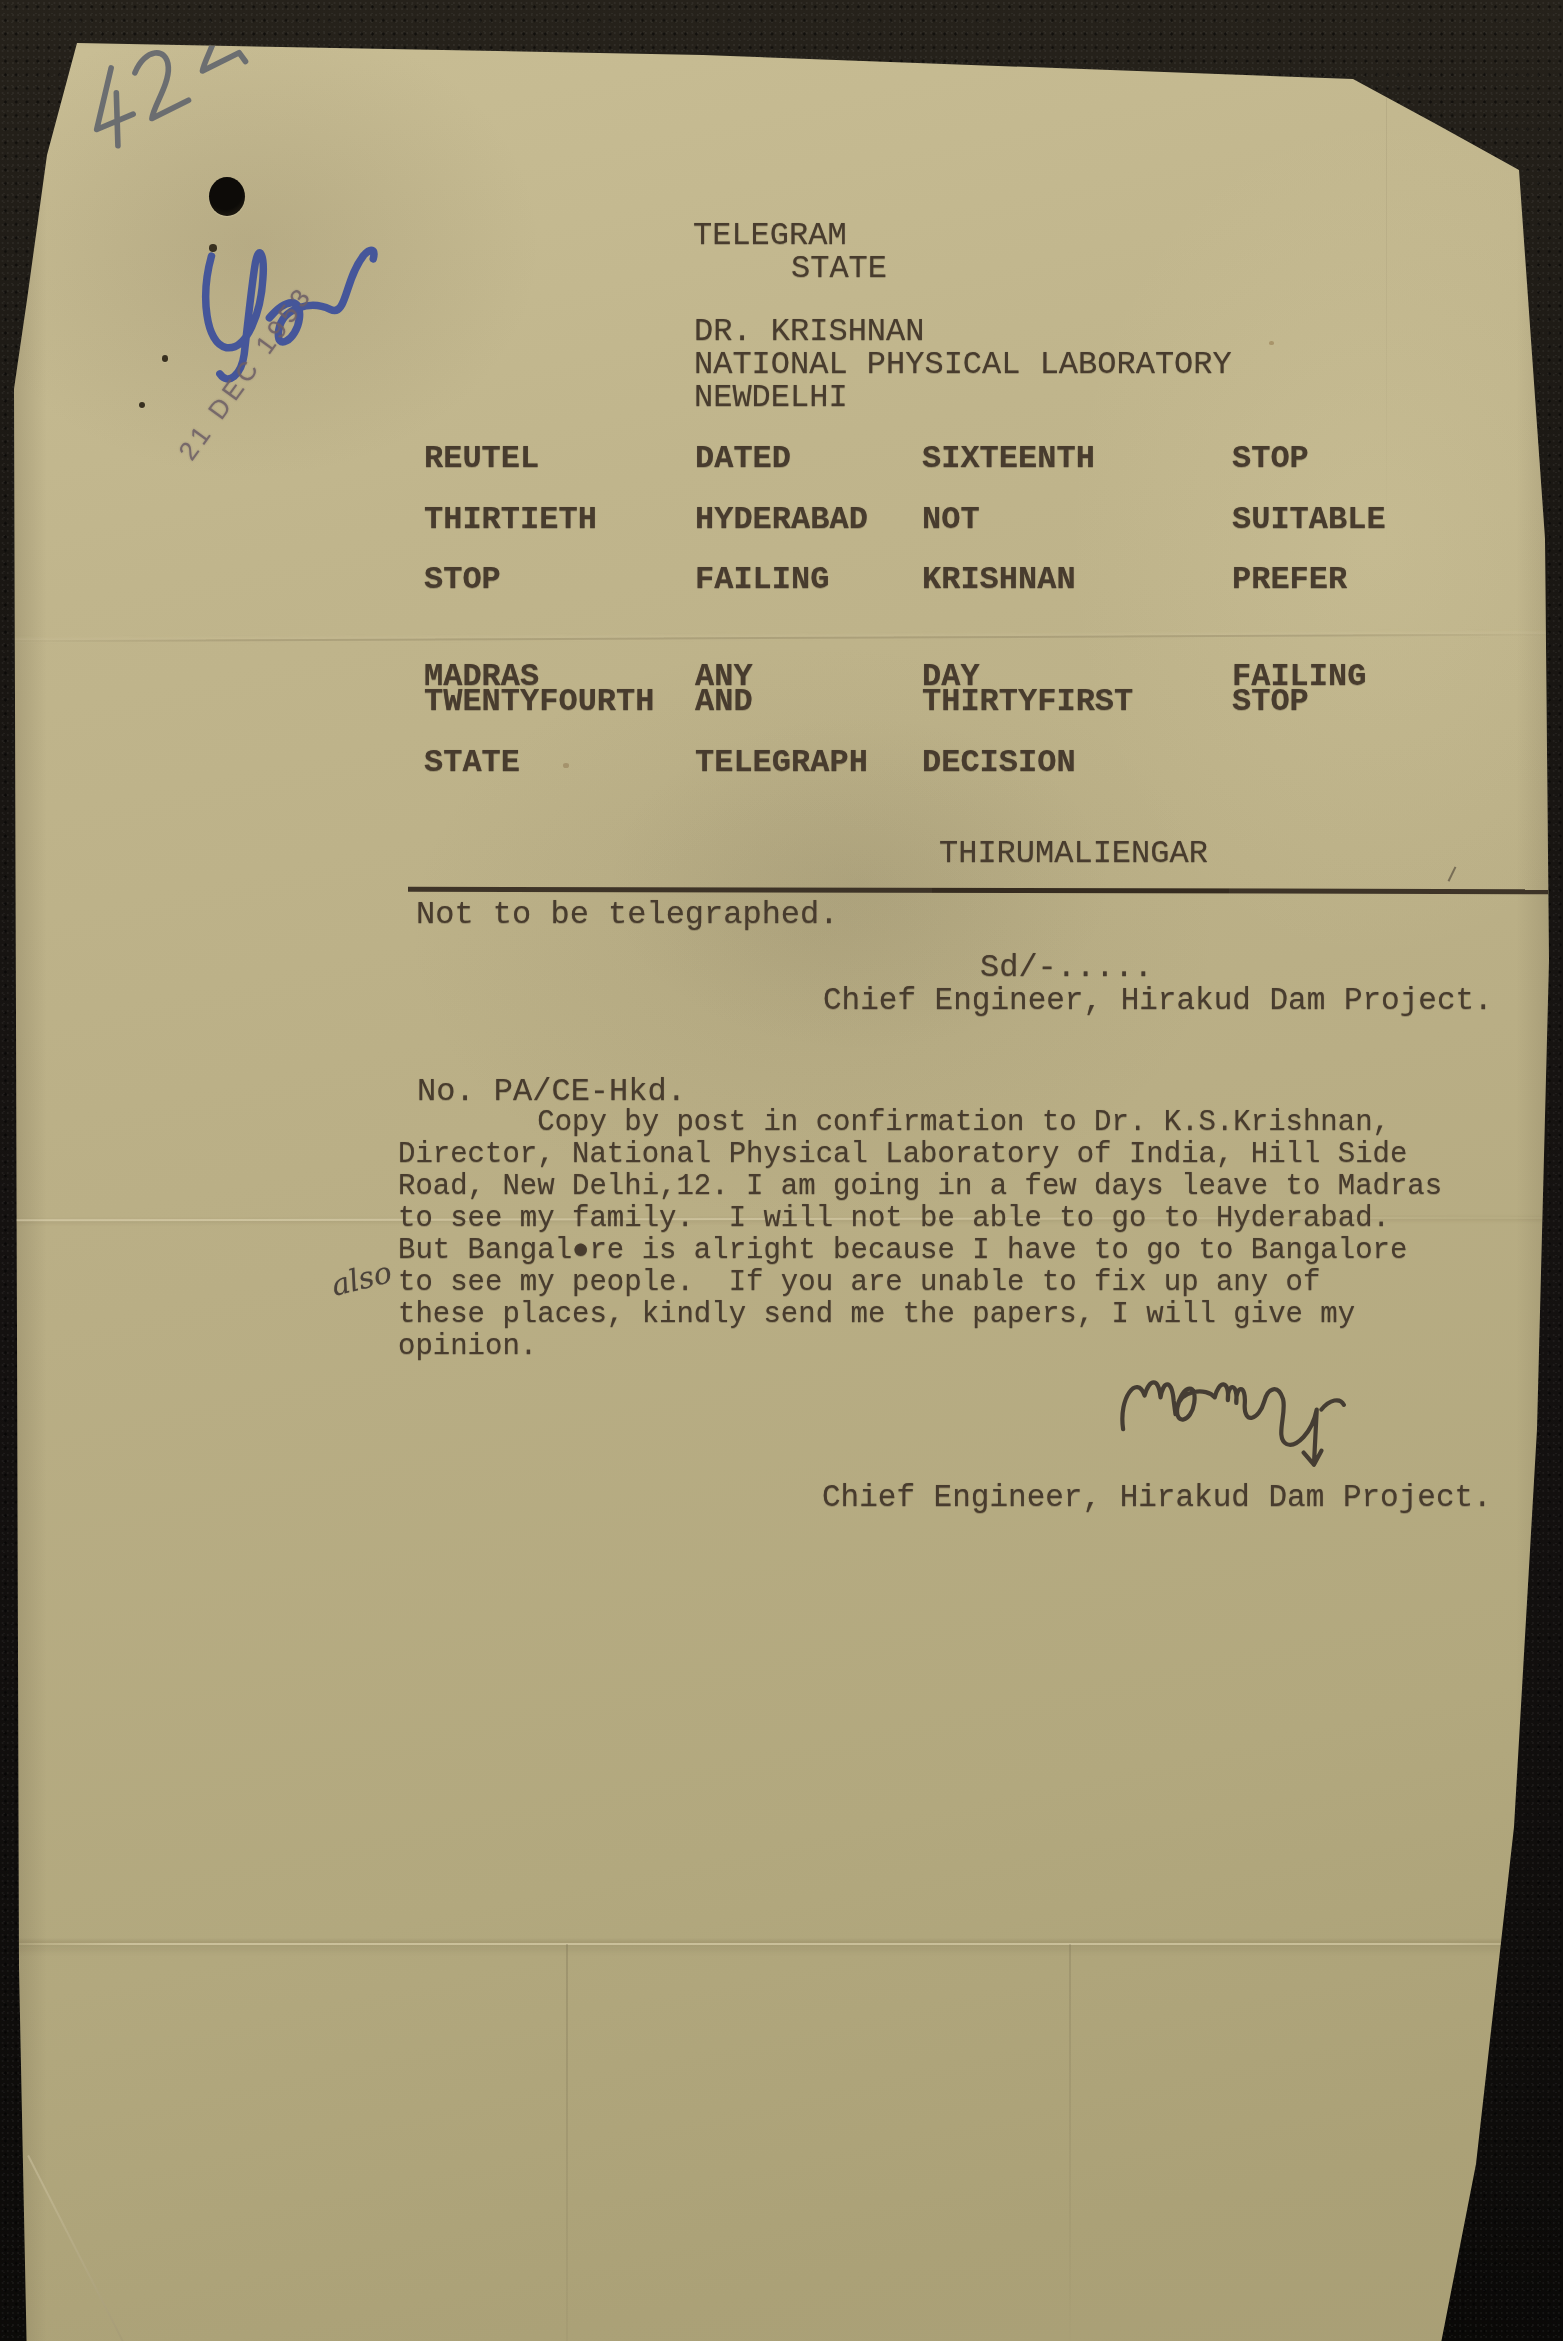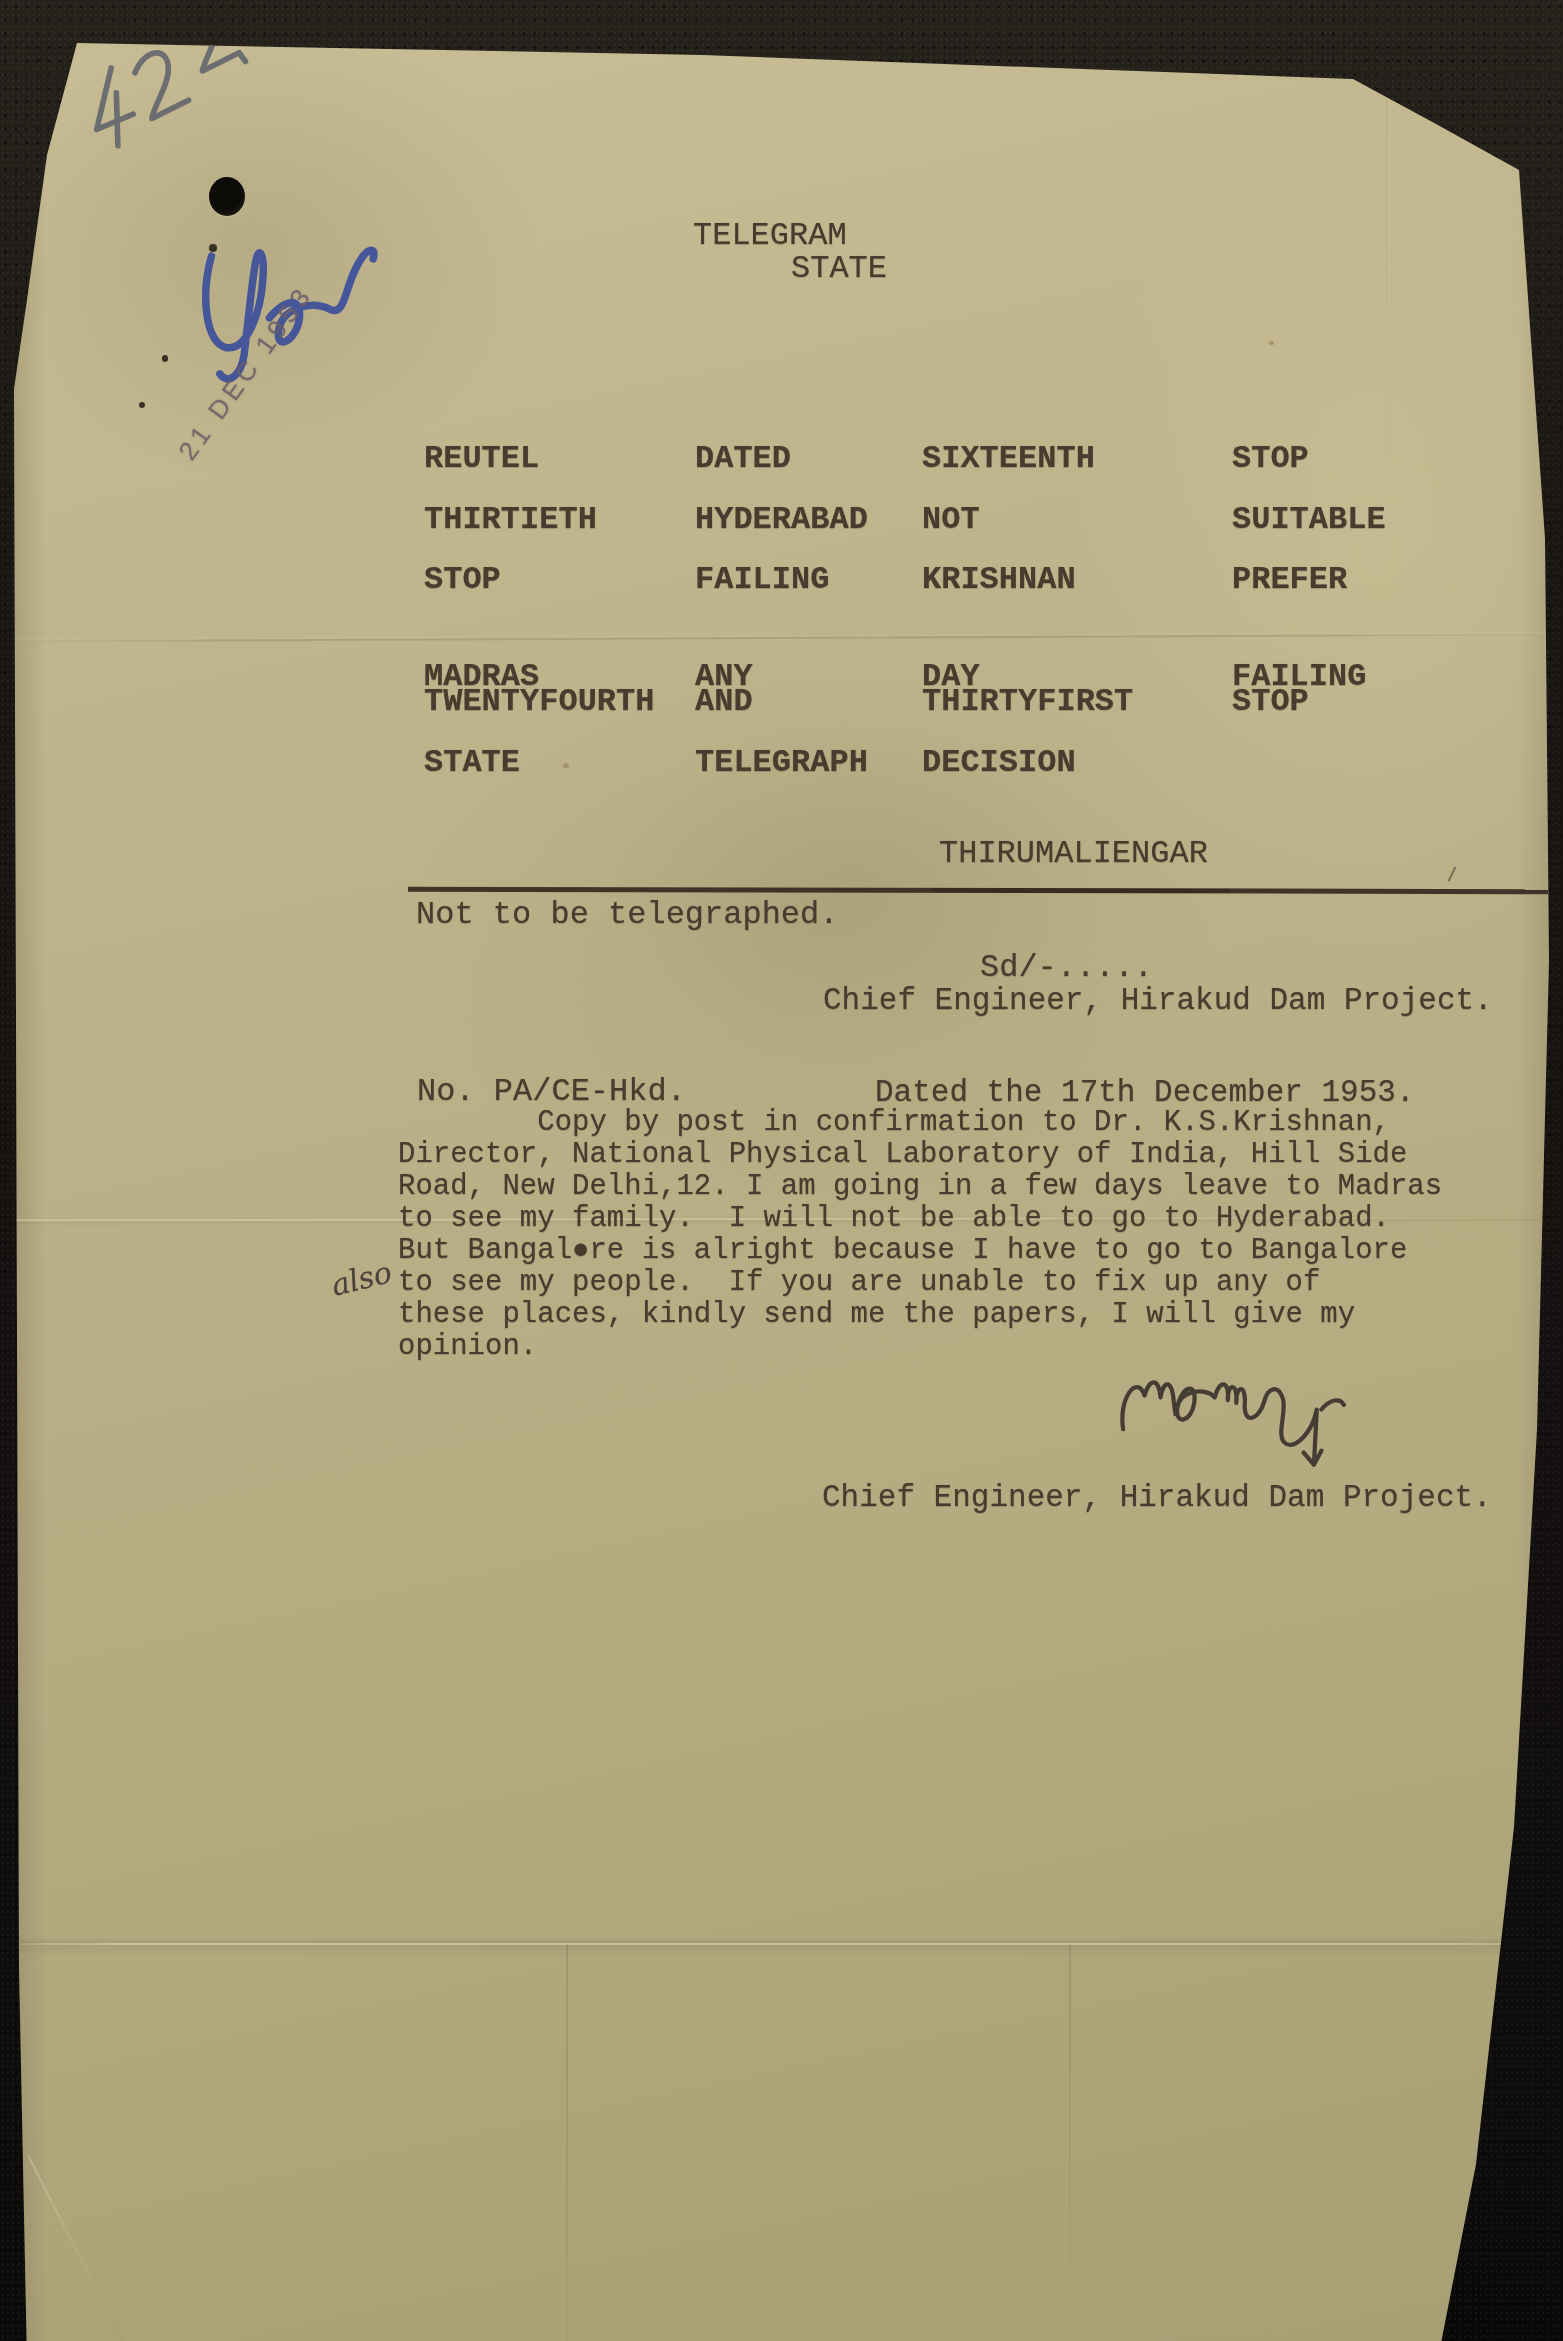--- a/index.html
+++ b/index.html
@@ -102,20 +102,23 @@
 
     <svg style="left:187px; top:200px;" width="206" height="201" viewBox="0 0 440 430">
       <path fill="none" stroke="#3b4e9b" stroke-width="16" stroke-linecap="round" stroke-linejoin="round" opacity="0.92" d="M52,120 C28,206 40,308 84,316 C128,322 158,240 162,168 C166,118 154,92 146,134 C138,180 128,280 122,330 C116,374 88,398 70,372
            M176,252 C210,212 246,206 240,254 C234,300 188,326 196,278 C204,230 266,214 306,234 C342,252 336,170 378,118 C392,102 404,104 398,126"></path>
     </svg>
 
     <div class="stamp">21 DEC 1953</div>
 
     <div class="tw s68" style="left:693px; top:219px;">TELEGRAM</div>
     <div class="tw s68" style="left:791px; top:252px;">STATE</div>
+    <div class="tw s68" style="left:694px; top:315px;">DR. KRISHNAN
+NATIONAL PHYSICAL LABORATORY
+NEWDELHI</div>
 
     <div class="grid">
 
         <div class="tg-row tw s68" style="top: 442px;">
           <span class="c0">REUTEL</span>
           <span class="c1">DATED</span>
           <span class="c2">SIXTEENTH</span>
           <span class="c3">STOP</span>
         </div>
 
@@ -156,21 +159,20 @@
       </div>
 
     <div class="tw s68" style="left:939px; top:837px;">THIRUMALIENGAR</div>
 
     <div class="rule"></div>
 
     <div class="tw s68" style="left:416px; top:898px;">Not to be telegraphed.</div>
     <div class="tw s68" style="left:980px; top:951px;">Sd/-.....</div>
     <div class="tw s66" style="left:823px; top:984px;">Chief Engineer, Hirakud Dam Project.</div>
     <div class="tw s68" style="left:417px; top:1075px;">No. PA/CE-Hkd.</div>
-    <div class="tw s66" style="left:875px; top:1076px;">Dated the 17th December 1953.</div>
 
     <div class="tw s62" style="left:398px; top:1107px;">        Copy by post in confirmation to Dr. K.S.Krishnan,
 Director, National Physical Laboratory of India, Hill Side
 Road, New Delhi,12. I am going in a few days leave to Madras
 to see my family.  I will not be able to go to Hyderabad.
 But Bangal●re is alright because I have to go to Bangalore
 to see my people.  If you are unable to fix up any of
 these places, kindly send me the papers, I will give my
 opinion.</div>
     <div class="margin-note">also</div>

